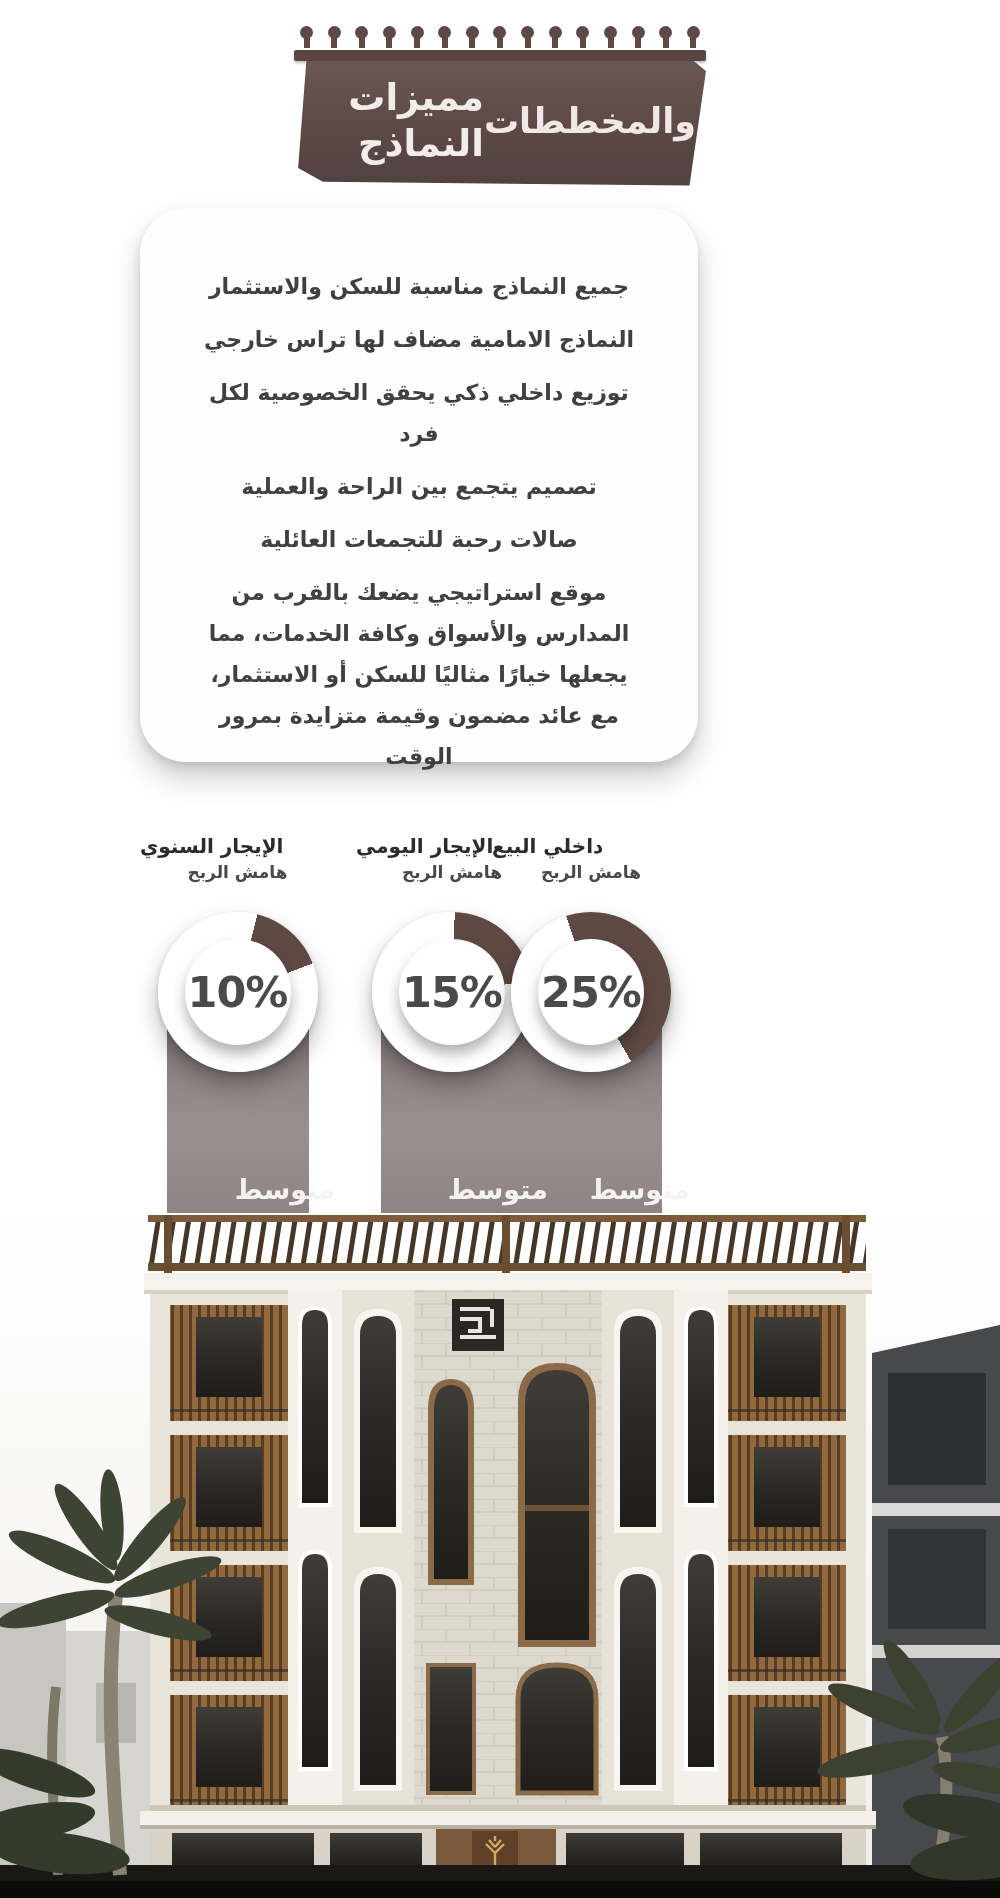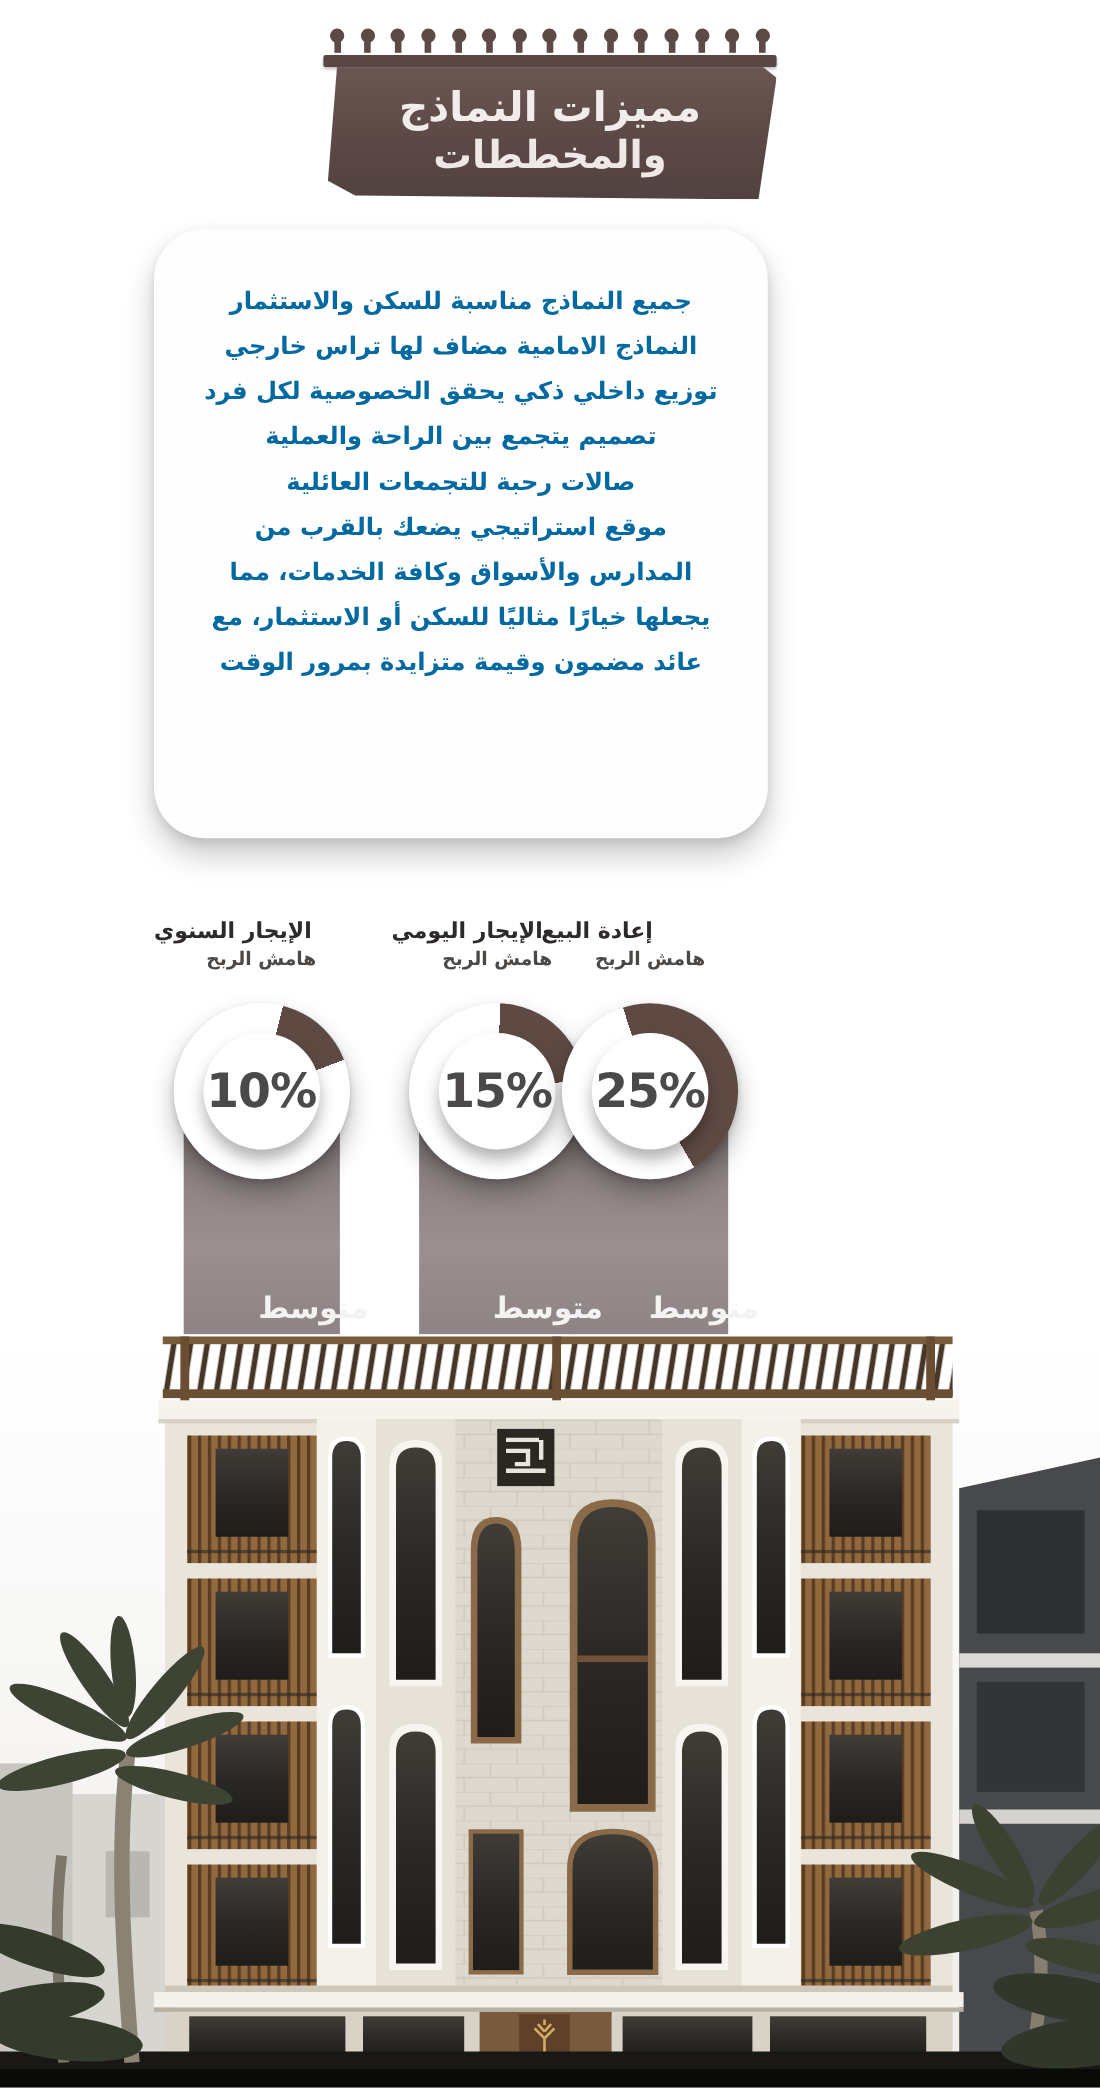--- a/index.html
+++ b/index.html
@@ -13,34 +13,34 @@
   .banner{position:absolute;top:26px;left:50%;transform:translateX(-50%);width:412px;}
   .knob-row{display:flex;justify-content:space-between;padding:0 6px;height:24px;}
   .knob{width:13px;display:flex;flex-direction:column;align-items:center;}
   .knob .ball{width:13px;height:13px;border-radius:50%;background:#5d4a47;}
   .knob .stem{width:6px;height:11px;background:#5d4a47;margin-top:-2px;}
   .banner-beam{height:11px;background:#5a4744;border-radius:2px;box-shadow:0 2px 3px rgba(0,0,0,.25);}
   .banner-body{
     margin-top:0;padding:14px 10px 18px;min-height:104px;
     background:linear-gradient(180deg,#6a5754 0%,#5c4946 55%,#514140 100%);
     clip-path:polygon(3% 0,97% 0,100% 8%,96% 100%,7% 97%,1% 86%);
-    display:flex;flex-direction:column;align-items:center;justify-content:center;
+    display:flex;align-items:center;justify-content:center;
   }
   .banner-line1{font-size:37px;font-weight:bold;color:#f2ecea;line-height:1.25;}
   .banner-line2{font-size:35px;font-weight:bold;color:#efe8e6;line-height:1.2;}
   
   .card{
     position:absolute;left:140px;top:208px;width:558px;height:554px;
     background:#fefefe;border-radius:46px;
     box-shadow:0 16px 28px rgba(0,0,0,.20), 0 4px 10px rgba(0,0,0,.10);
     padding:46px 44px 30px;
   }
   .card p{
-    margin:0;padding:0;text-align:center;direction:rtl;
-    font-size:22px;line-height:41px;font-weight:bold;color:#0369a1;
+    margin:12px;padding:0;text-align:center;direction:rtl;
+    font-size:22px;line-height:41px;font-weight:bold;color:#404040;
   }
   
   .metric{position:absolute;top:834px;height:379px;}
   .metric.m-annual{left:140px;width:195px;}
   .metric.m-daily{left:314px;width:192px;margin-left:42px;}
   .metric.m-resale{left:492px;width:198px;}
   .metric .ribbon{
     position:absolute;left:50%;transform:translateX(-50%);
     top:172px;bottom:0;width:142px;z-index:0;
     background:linear-gradient(180deg,#6e6465 0%,#8d8283 30%,#9b9091 60%,#8f8485 100%);
@@ -169,21 +169,21 @@
     <div class="donut" style="background: conic-gradient(from 2deg, rgb(94, 74, 67) 0deg, rgb(94, 74, 67) 80deg, rgb(255, 255, 255) 80deg, rgb(255, 255, 255) 360deg);">
       <div class="donut-hole">
         <span class="donut-value" dir="ltr">15%</span>
       </div>
     </div>
     <div class="m-badge">متوسط</div>
   </div>
 
   <div class="metric m-resale">
     <div class="ribbon"></div>
-    <div class="m-title">إعادة البيع</div>
+    <div class="m-title">داخلي البيع</div>
     <div class="m-sub">هامش الربح</div>
     <div class="donut" style="background: conic-gradient(from -18deg, rgb(94, 74, 67) 0deg, rgb(94, 74, 67) 168deg, rgb(255, 255, 255) 168deg, rgb(255, 255, 255) 360deg);">
       <div class="donut-hole">
         <span class="donut-value" dir="ltr">25%</span>
       </div>
     </div>
     <div class="m-badge">متوسط</div>
   </div>
 
   <div class="building-wrap">

